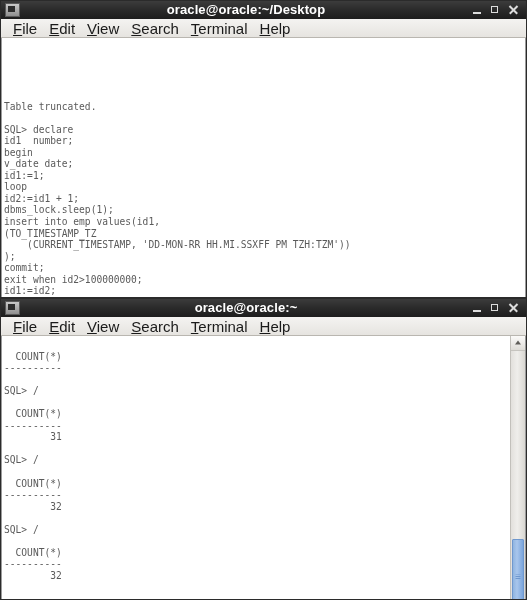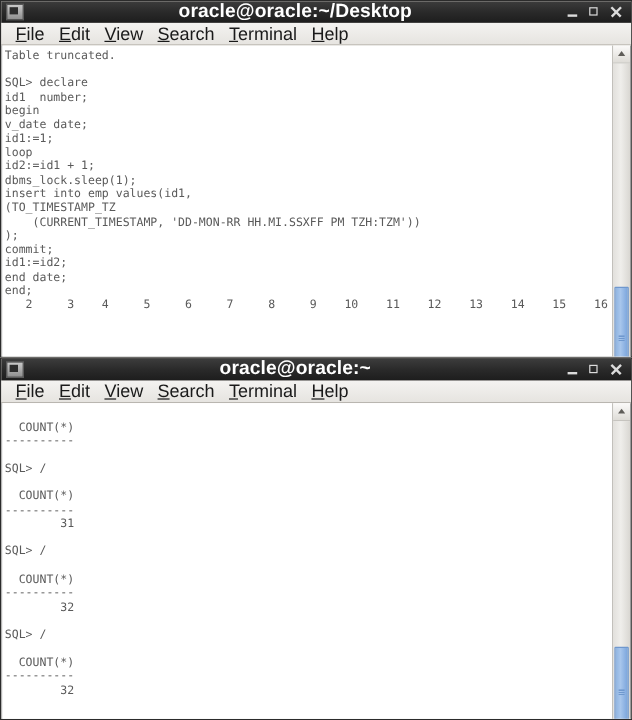--- a/index.html
+++ b/index.html
@@ -55,21 +55,21 @@
     content: "";
     position: absolute;
     left: 2px; top: 2px;
     width: 7px; height: 6px;
     background: #2d2d2d;
   }
   .title-text {
     flex: 1 1 auto;
     text-align: center;
     color: #ffffff;
-    font-size: 16px;
+    font-size: 13px;
     font-weight: bold;
     font-family: "Liberation Sans", sans-serif;
     letter-spacing: .1px;
     white-space: nowrap;
     overflow: hidden;
     line-height: 18px;
   }
   .win-buttons {
     flex: 0 0 auto;
     display: flex;
@@ -131,21 +131,21 @@
 
   
   .term-wrap {
     position: relative;
     background: #ffffff;
     border: 1px solid #9b9b9b;
     border-top: none;
     display: flex;
     box-sizing: border-box;
   }
-  #term-top   { height: 306px; }
+  #term-top   { height: 306px; align-items: flex-end; }
   #term-bottom{ height: 298px; }
 
   .term-screen {
     flex: 1 1 auto;
     background: #ffffff;
     overflow: hidden;
     padding: 3px 0 0 2px;
     box-sizing: border-box;
   }
   .term-line {
@@ -255,20 +255,21 @@
           <div class="term-line">v_date date;</div>
           <div class="term-line">id1:=1;</div>
           <div class="term-line">loop</div>
           <div class="term-line">id2:=id1 + 1;</div>
           <div class="term-line">dbms_lock.sleep(1);</div>
           <div class="term-line">insert into emp values(id1,</div>
           <div class="term-line">(TO_TIMESTAMP_TZ</div>
           <div class="term-line">    (CURRENT_TIMESTAMP, 'DD-MON-RR HH.MI.SSXFF PM TZH:TZM'))</div>
           <div class="term-line">);</div>
           <div class="term-line">commit;</div>
+          <div class="term-line">exit when id2&gt;100000000;</div>
           <div class="term-line">id1:=id2;</div>
           <div class="term-line">end date;</div>
           <div class="term-line">end;</div>
           <div class="term-line">   2     3    4     5     6     7     8     9    10    11    12    13    14    15    16    17</div>
           <div class="term-line"></div>
         </div>
       <div class="scrollbar">
         <div class="sb-btn up">
             <span class="sb-arrow"></span>
           </div>

